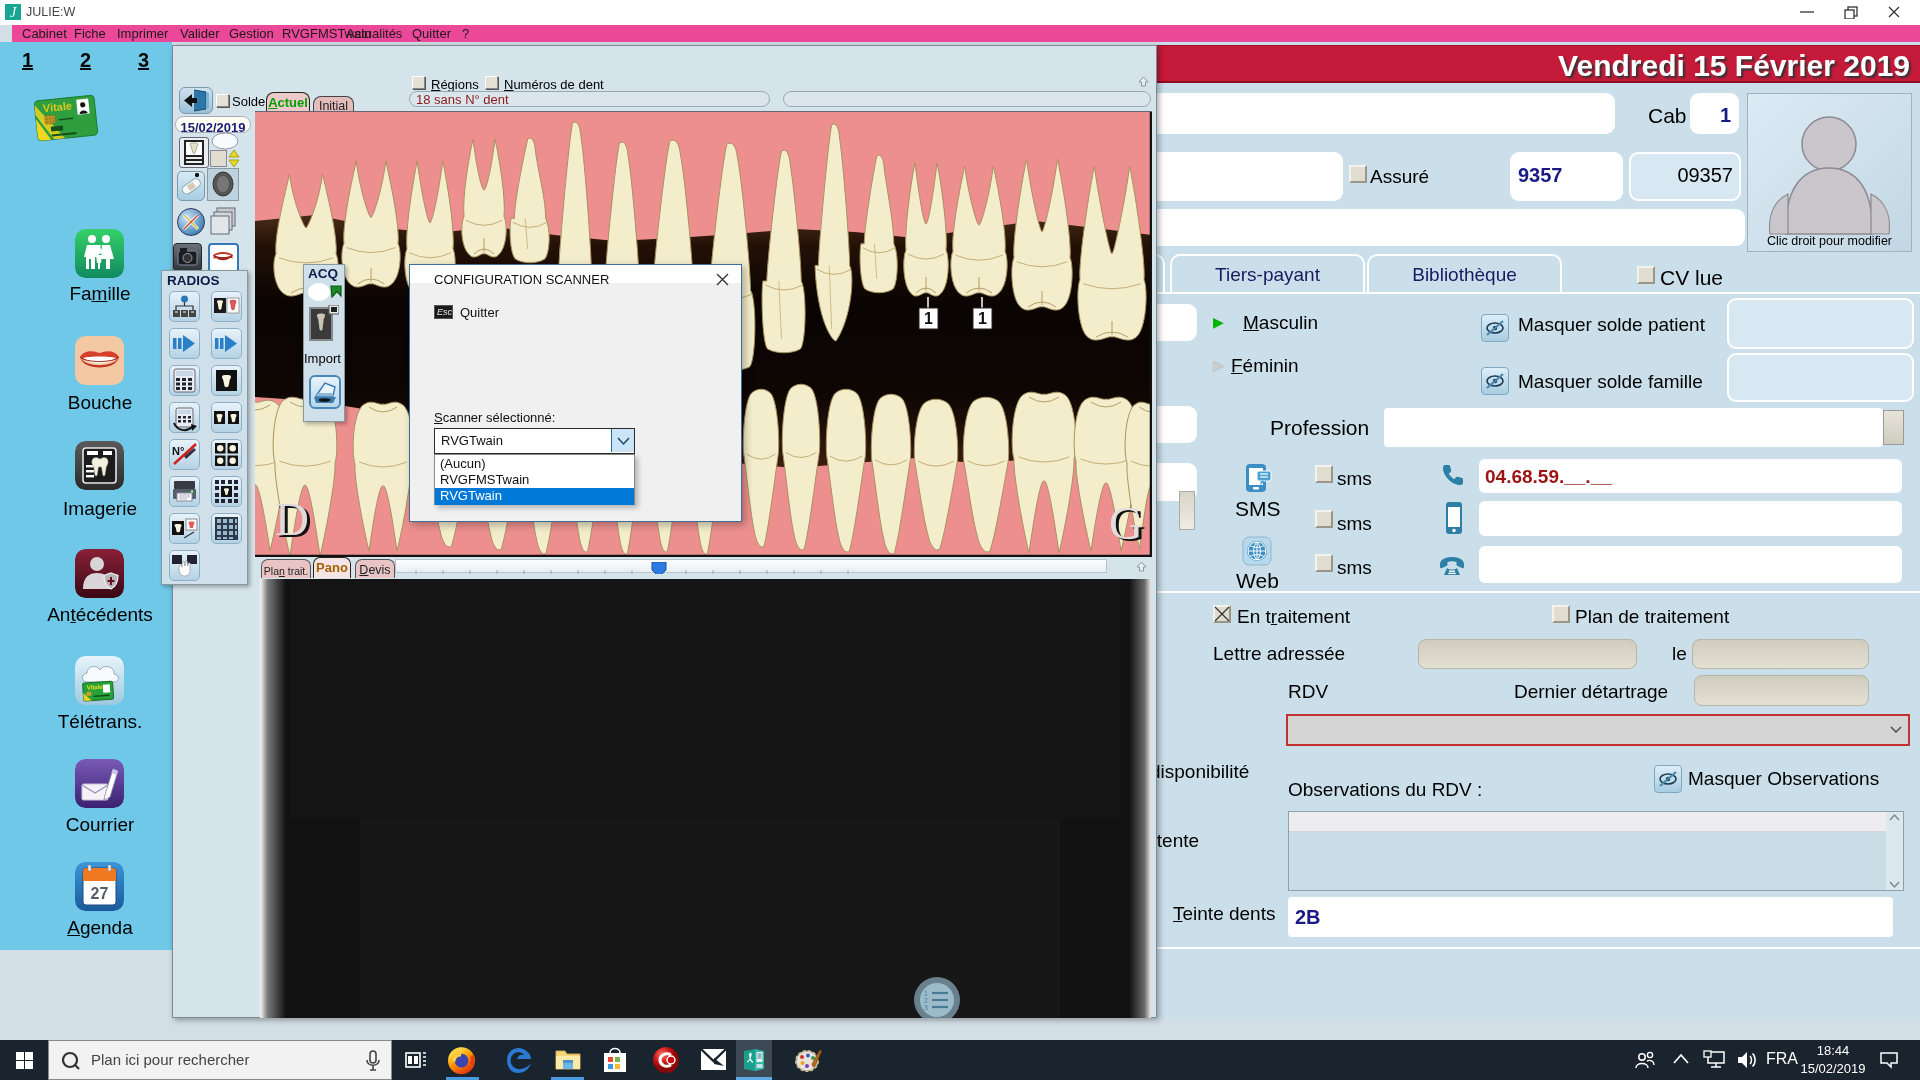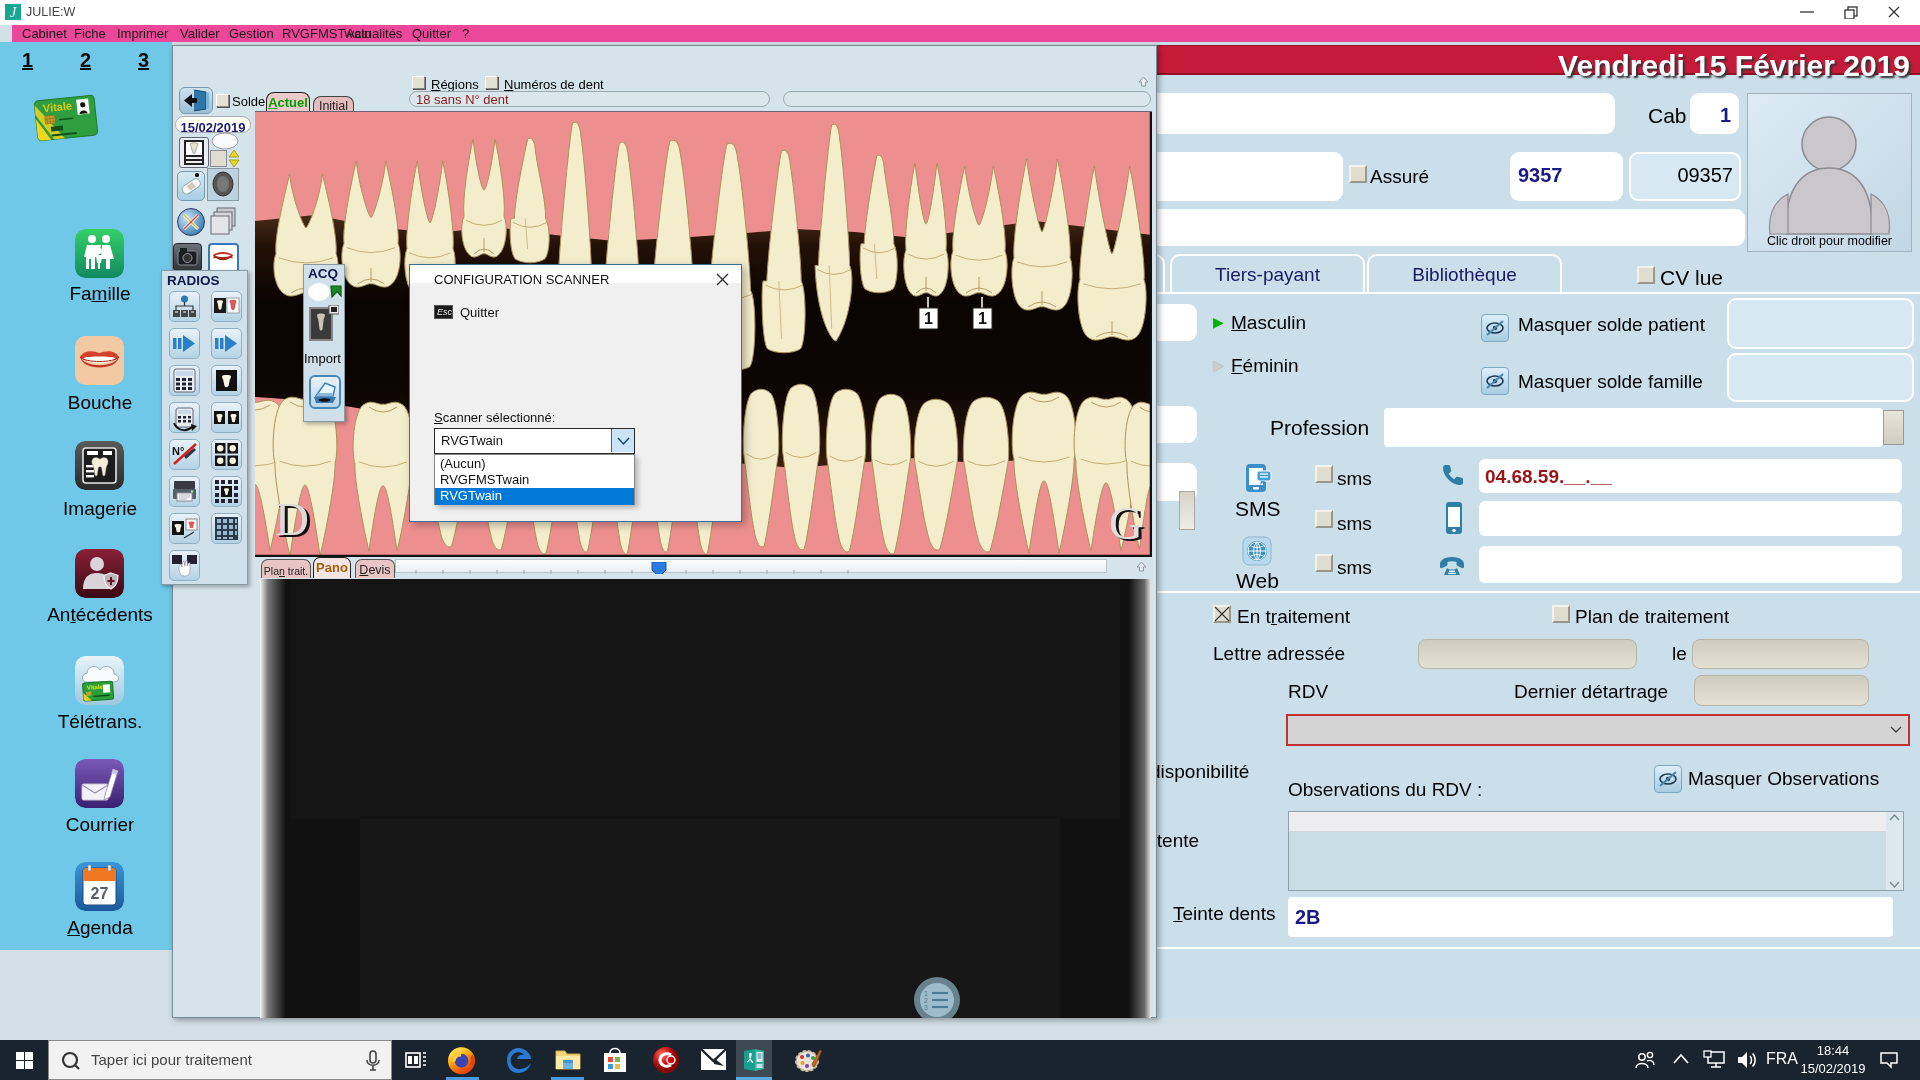--- a/index.html
+++ b/index.html
@@ -13,21 +13,21 @@
 .menuitem { position:absolute; top:1px; }
 
 
 #sidebar { left:0; top:42px; width:172px; height:908px; background:#6fc8e8; }
 .sbnum { position:absolute; top:7px; font-weight:bold; font-size:20px; color:#0a0a0a; text-decoration:underline; }
 .sbicon { position:absolute; width:49px; border-radius:10px; }
 .sblabel { position:absolute; left:14px; width:172px; text-align:center; font-size:19px; color:#000; }
 
 
 #rightpanel { left:1157px; top:42px; width:763px; height:976px; background:#cbdfea; }
-#redbanner { position:absolute; left:0; top:3px; width:763px; height:30px; background:#c51a39; border-top:1px solid #9d1029; border-bottom:2px solid #8e0e24; }
+#redbanner { position:absolute; left:0; top:3px; width:763px; height:38px; background:#c51a39; border-top:1px solid #9d1029; border-bottom:2px solid #8e0e24; }
 #redbanner .date { position:absolute; right:10px; top:3px; color:#fff; font-size:30px; font-weight:bold; text-shadow:2px 2px 2px #333; }
 .ffield { position:absolute; background:#fff; border-radius:9px; }
 .bfield { position:absolute; background:#d8e8f2; border:2px solid #ffffff; border-radius:9px; }
 .gfield { position:absolute; background:#dcd8ca; border:1px solid #b8b4a6; border-radius:8px; background:linear-gradient(#cfccbe,#e4e0d4); }
 .flabel { position:absolute; font-size:19px; color:#000; }
 .navy { color:#1a1a86; font-weight:bold; }
 .cb { position:absolute; width:18px; height:18px; background:#e0dcd0; border-top:2px solid #f4f2ec; border-left:2px solid #f4f2ec; border-right:2px solid #9a968a; border-bottom:2px solid #9a968a; }
 .eyebtn { position:absolute; width:28px; height:28px; border-radius:4px; background:linear-gradient(#ddeefa,#a8cce0); border:1px solid #7fa8c0; }
 .tab { position:absolute; top:212px; height:38px; background:#cbdfea; border:2px solid #ffffff; border-bottom:none; border-radius:10px 10px 0 0; text-align:center; font-size:19px; color:#1a1a60; padding-top:8px; }
 
@@ -245,21 +245,21 @@
 
   <div class="tab" style="left:-12px;width:20px"></div>
   <div class="tab" style="left:13px;width:195px">Tiers-payant</div>
   <div class="tab" style="left:210px;width:195px">Bibliothèque</div>
   <div class="abs" style="left:0;top:250px;width:763px;height:2px;background:#ffffff"></div>
   <div class="cb" style="left:480px;top:224px"></div>
   <span class="flabel" style="left:503px;top:224px;font-size:21px">CV lue</span>
 
   <div class="ffield" style="left:-20px;top:262px;width:60px;height:37px"></div>
   <span class="abs" style="left:56px;top:272px;color:#00b400;font-size:14px">▶</span>
-  <span class="flabel" style="left:74px;top:270px"><u>M</u>asculin</span>
+  <span class="flabel" style="left:86px;top:270px"><u>M</u>asculin</span>
   <span class="abs" style="left:56px;top:315px;color:#cccccc;font-size:14px;text-shadow:0 0 1px #888">▶</span>
   <span class="flabel" style="left:74px;top:313px"><u>F</u>éminin</span>
   <div class="eyebtn" style="left:324px;top:272px"><svg width="26" height="26" viewBox="0 0 26 26">
         <ellipse cx="13" cy="13" rx="8" ry="5" fill="none" stroke="#1a3a52" stroke-width="1.6"></ellipse>
         <circle cx="13" cy="13" r="2.2" fill="#1a3a52"></circle>
         <line x1="5" y1="20" x2="21" y2="6" stroke="#4b86ad" stroke-width="2.2"></line>
       </svg></div>
   <span class="flabel" style="left:361px;top:272px">Masquer solde patient</span>
   <div class="eyebtn" style="left:324px;top:325px"><svg width="26" height="26" viewBox="0 0 26 26">
         <ellipse cx="13" cy="13" rx="8" ry="5" fill="none" stroke="#1a3a52" stroke-width="1.6"></ellipse>
@@ -812,21 +812,21 @@
         <rect x="9" y="0" width="8" height="8"></rect>
         <rect x="0" y="9" width="8" height="8"></rect>
         <rect x="9" y="9" width="8" height="8"></rect>
       </g>
     </svg>
   <div id="searchbox">
     <svg class="abs" style="left:12px;top:10px" width="20" height="20">
         <circle cx="9" cy="9" r="7" fill="none" stroke="#333" stroke-width="2.2"></circle>
         <line x1="14" y1="14" x2="18" y2="18" stroke="#333" stroke-width="2.2"></line>
       </svg>
-    <span class="abs" style="left:42px;top:10px">Taper ici pour traitement</span>
+    <span class="abs" style="left:42px;top:10px">Plan ici pour rechercher</span>
     <svg class="abs" style="left:316px;top:9px" width="16" height="22">
         <rect x="5" y="1" width="6" height="12" rx="3" fill="none" stroke="#444" stroke-width="1.6"></rect>
         <path d="M2 10 C2 17 14 17 14 10 M8 16 L8 20 M5 20 L11 20" fill="none" stroke="#444" stroke-width="1.6"></path>
       </svg>
   </div>
   <svg class="abs" style="left:405px;top:9px" width="23" height="23" viewBox="0 0 23 23">
       <rect x="1" y="4" width="14" height="14" fill="none" stroke="#fff" stroke-width="1.6"></rect>
       <path d="M18 4 L21 4 M18 8 L21 8 M18 12 L21 12 M18 16 L21 16" stroke="#fff" stroke-width="1.6"></path>
       <rect x="3" y="7" width="4" height="8" fill="#fff"></rect>
       <rect x="9" y="7" width="4" height="8" fill="#fff"></rect>

